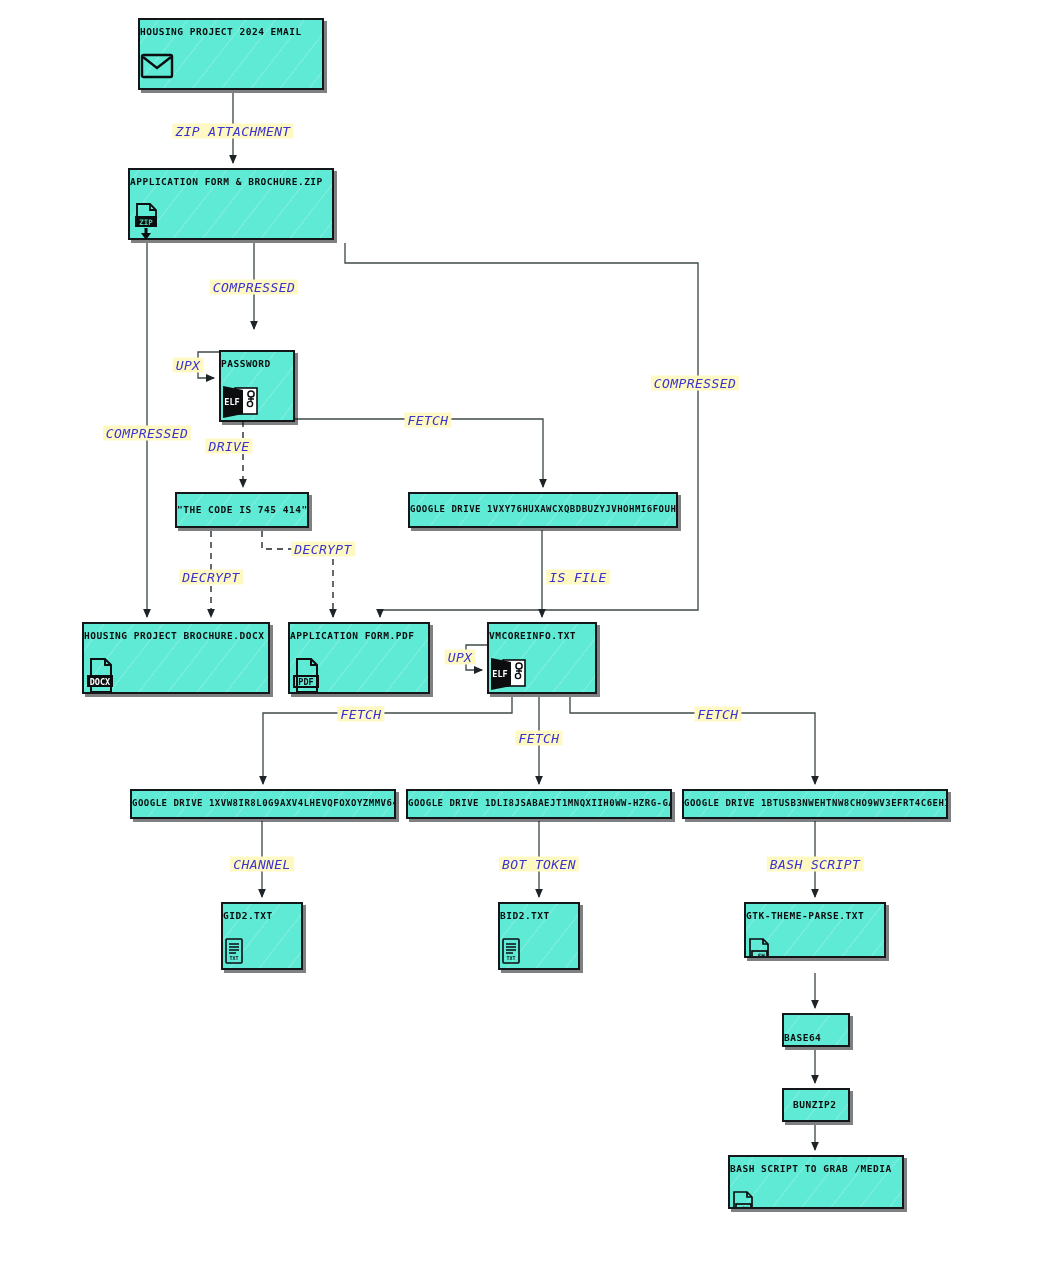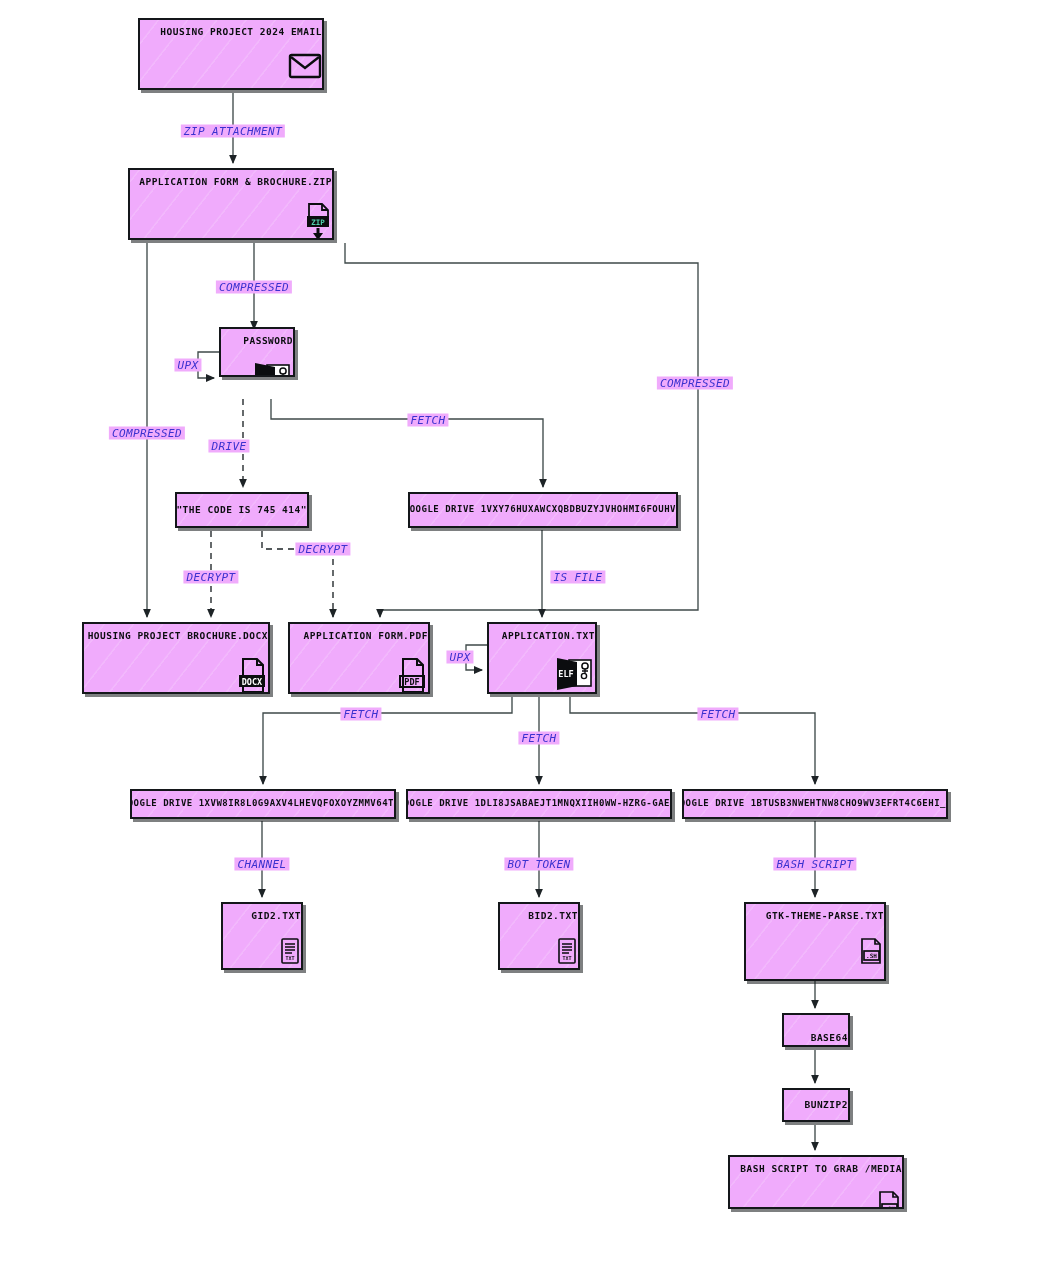--- a/index.html
+++ b/index.html
@@ -7,26 +7,26 @@
   body{
     font-family:"DejaVu Sans Mono","Liberation Mono",monospace;
     width:1042px;height:1273px;position:relative;overflow:hidden;
   }
   #canvas{position:absolute;left:0;top:0;width:1042px;height:1273px;}
   svg#edges{position:absolute;left:0;top:0;width:1042px;height:1273px;}
 
   .node{
     position:absolute;
     box-sizing:border-box;
-    background:#f0abfc;
+    background:#5eead4;
     border:2.5px solid #14171a;
     box-shadow:3px 3px 0 0 rgba(20,23,26,0.55);
     display:flex;
     flex-direction:column;
-    align-items:flex-end;
+    align-items:flex-start;
     overflow:hidden;
   }
   .node::before{
     content:"";
     position:absolute;left:0;top:0;right:0;bottom:0;
     background:repeating-linear-gradient(
       -52deg,
       rgba(255,255,255,0.0) 0px,
       rgba(255,255,255,0.0) 9px,
       rgba(255,255,255,0.16) 9px,
@@ -53,24 +53,24 @@
     z-index:2;
     margin-top:16px;
     display:block;
   }
   .node.narrow .label{font-size:9px;}
 
   .edge-label{
     position:absolute;
     font-family:"DejaVu Sans Mono","Liberation Mono",monospace;
     font-style:italic;
-    font-size:11px;
+    font-size:13px;
     letter-spacing:0.4px;
     color:#3b32cf;
-    background:#f0abfc;
+    background:#fef9c3;
     padding:0 3px;
     white-space:nowrap;
     transform:translate(-50%,-50%);
     z-index:5;
   }
 </style>
 </head>
 <body>
 
 <div id="canvas">
@@ -144,21 +144,21 @@
         <path d="M7,1 L20,1 L26,7 L26,19 L7,19 Z" fill="none" stroke="#0b0d0f" stroke-width="1.8"></path>
         <path d="M20,1 L20,7 L26,7" fill="none" stroke="#0b0d0f" stroke-width="1.8"></path>
         <rect x="5" y="13" width="22" height="11" fill="#0b0d0f"></rect>
         <text x="16" y="21.5" font-family="DejaVu Sans Mono, monospace" font-size="7.5" font-weight="bold" fill="#4fd0ac" text-anchor="middle">ZIP</text>
         <path d="M16,25 L16,31" stroke="#0b0d0f" stroke-width="3"></path>
         <path d="M11,30 L21,30 L16,37 Z" fill="#0b0d0f"></path>
       </svg>
     </span>
   </div>
 
-  <div class="node" style="left:219px;top:327px;width:76px;height:50px;">
+  <div class="node" style="left:219px;top:350px;width:76px;height:72px;">
     <div class="label">PASSWORD</div>
     <span class="icon">
       <svg width="40" height="34" viewBox="0 0 40 34">
         <rect x="14" y="3" width="22" height="26" fill="#ffffff" stroke="#0b0d0f" stroke-width="1.6"></rect>
         <circle cx="30" cy="9" r="3.1" fill="none" stroke="#0b0d0f" stroke-width="1.5"></circle>
         <path d="M30,12 L30,16 M27,14 L33,14" stroke="#0b0d0f" stroke-width="1.3"></path>
         <circle cx="29" cy="19" r="2.6" fill="none" stroke="#0b0d0f" stroke-width="1.4"></circle>
         <path d="M2,1 L22,5 L22,29 L2,33 Z" fill="#0b0d0f"></path>
         <text x="11" y="20" font-family="DejaVu Sans Mono, monospace" font-size="8.5" font-weight="bold" fill="#ffffff" text-anchor="middle">ELF</text>
       </svg>
@@ -191,21 +191,21 @@
       <svg width="32" height="38" viewBox="0 0 32 38">
         <path d="M7,2 L21,2 L27,8 L27,35 L7,35 Z" fill="none" stroke="#0b0d0f" stroke-width="2"></path>
         <path d="M21,2 L21,8 L27,8" fill="none" stroke="#0b0d0f" stroke-width="2"></path>
         <rect x="3" y="18" width="26" height="12" fill="#0b0d0f"></rect>
         <text x="16" y="27.5" font-family="DejaVu Sans Mono, monospace" font-size="8.5" font-weight="bold" fill="#ffffff" text-anchor="middle">DOCX</text>
       </svg>
     </span>
   </div>
 
   <div class="node" style="left:487px;top:622px;width:110px;height:72px;">
-    <div class="label">APPLICATION.TXT</div>
+    <div class="label">VMCOREINFO.TXT</div>
     <span class="icon">
       <svg width="40" height="34" viewBox="0 0 40 34">
         <rect x="14" y="3" width="22" height="26" fill="#ffffff" stroke="#0b0d0f" stroke-width="1.6"></rect>
         <circle cx="30" cy="9" r="3.1" fill="none" stroke="#0b0d0f" stroke-width="1.5"></circle>
         <path d="M30,12 L30,16 M27,14 L33,14" stroke="#0b0d0f" stroke-width="1.3"></path>
         <circle cx="29" cy="19" r="2.6" fill="none" stroke="#0b0d0f" stroke-width="1.4"></circle>
         <path d="M2,1 L22,5 L22,29 L2,33 Z" fill="#0b0d0f"></path>
         <text x="11" y="20" font-family="DejaVu Sans Mono, monospace" font-size="8.5" font-weight="bold" fill="#ffffff" text-anchor="middle">ELF</text>
       </svg>
     </span>
@@ -238,21 +238,21 @@
     <div class="label">BID2.TXT</div>
     <span class="icon">
       <svg width="22" height="30" viewBox="0 0 22 30">
         <rect x="3" y="2" width="16" height="24" rx="1" fill="none" stroke="#0b0d0f" stroke-width="1.6"></rect>
         <path d="M6,7 H16 M6,10 H16 M6,13 H16 M6,16 H13" stroke="#0b0d0f" stroke-width="1.4"></path>
         <text x="11" y="23" font-family="DejaVu Sans Mono, monospace" font-size="5" font-weight="bold" fill="#0b0d0f" text-anchor="middle">TXT</text>
       </svg>
     </span>
   </div>
 
-  <div class="node" style="left:744px;top:902px;width:142px;height:79px;">
+  <div class="node" style="left:744px;top:902px;width:142px;height:56px;">
     <div class="label">GTK-THEME-PARSE.TXT</div>
     <span class="icon">
       <svg width="26" height="30" viewBox="0 0 26 30">
         <path d="M4,2 L17,2 L22,7 L22,26 L4,26 Z" fill="none" stroke="#0b0d0f" stroke-width="1.7"></path>
         <path d="M17,2 L17,7 L22,7" fill="none" stroke="#0b0d0f" stroke-width="1.7"></path>
         <rect x="6" y="14" width="15" height="9" fill="none" stroke="#0b0d0f" stroke-width="1.7"></rect>
         <text x="13.5" y="21" font-family="DejaVu Sans Mono, monospace" font-size="6" font-weight="bold" fill="#0b0d0f" text-anchor="middle">.SH</text>
       </svg>
     </span>
   </div>

